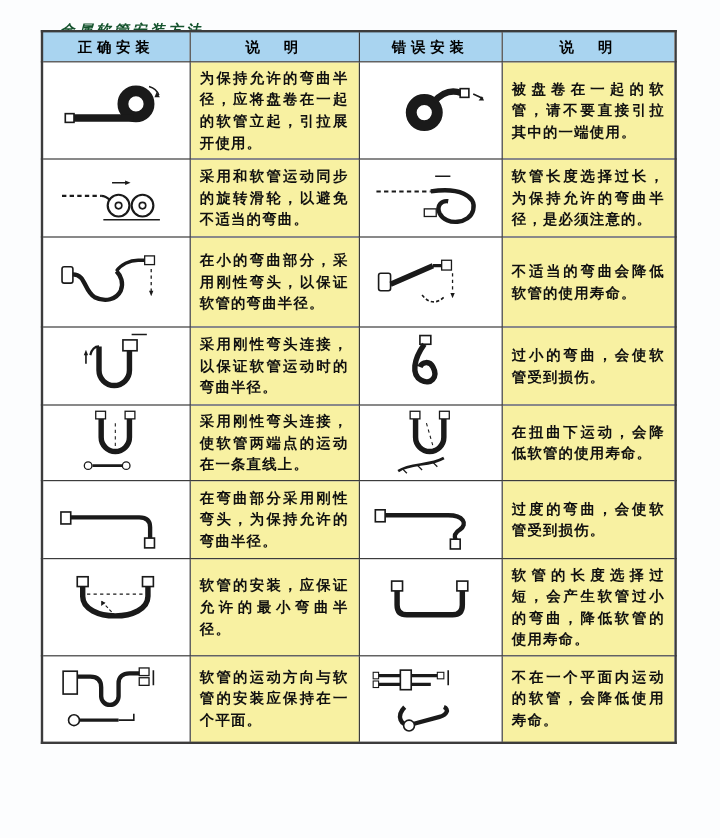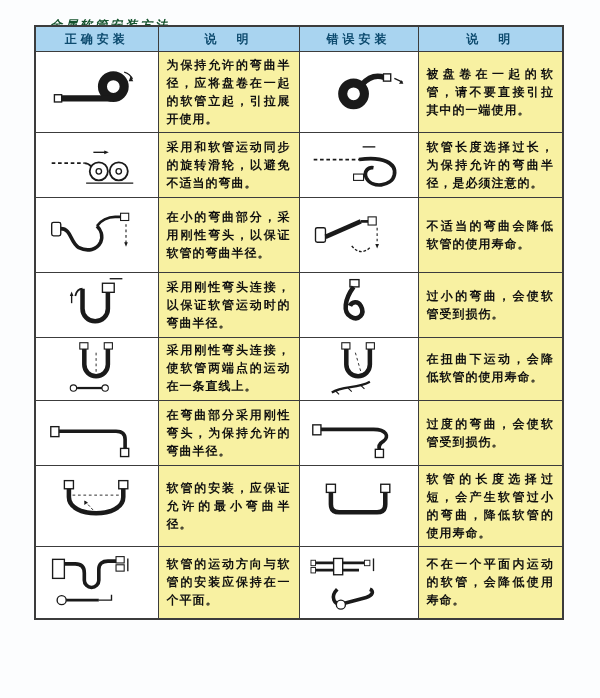--- a/index.html
+++ b/index.html
@@ -29,21 +29,21 @@
     border:2px solid var(--border);
     background:#fff;
   }
   .hose-table th,.hose-table td{
     border:1px solid var(--border);
     overflow:hidden;
   }
   .hose-table th{
     background:var(--header-blue);
     font-size:12px;font-weight:bold;letter-spacing:4px;
-    height:20px;color:#0c4a6e;padding:2px 0;
+    height:20px;color:#000000;padding:2px 0;
   }
   td.ill{
     background:#ffffff;text-align:center;vertical-align:middle;
   }
   td.desc{
     background:var(--note-yellow);
     font-size:12px;font-weight:bold;color:#101010;
     padding:4px 8px;line-height:1.5;letter-spacing:1px;
     text-align:justify;vertical-align:middle;
   }
@@ -139,21 +139,21 @@
     <path d="M28 30 v-10" stroke="#1a1a1a" stroke-width="1.5"></path>
     <path d="M26 22 l2 -5 2 5 z" fill="#1a1a1a"></path>
           </svg></td>
         <td class="desc">采用刚性弯头连接，以保证软管运动时的弯曲半径。</td>
         <td class="ill"><svg class="sketch" viewBox="0 0 112 64" width="106" height="58">
     <rect x="46" y="4" width="10" height="8" fill="#fff" stroke="#1a1a1a" stroke-width="1.5"></rect>
     <path d="M50 12 C 40 26, 38 40, 47 45 C 56 50, 63 42, 58 33 C 55 27, 48 28, 46 33" fill="none" stroke="#1a1a1a" stroke-width="5"></path>
           </svg></td>
         <td class="desc">过小的弯曲，会使软管受到损伤。</td>
       </tr>
-      <tr style="height: 50px; font-family: Liberation Mono, monospace;">
+      <tr style="height: 50px;">
         <td class="ill"><svg class="sketch" viewBox="0 0 112 64" width="106" height="58">
     <rect x="37" y="3" width="9" height="7" fill="#fff" stroke="#1a1a1a" stroke-width="1.2"></rect>
     <rect x="64" y="3" width="9" height="7" fill="#fff" stroke="#1a1a1a" stroke-width="1.2"></rect>
     <path d="M42 10 V27 A13 13 0 0 0 68 27 V10" fill="none" stroke="#1a1a1a" stroke-width="5"></path>
     <path d="M55 14 V42" stroke="#1a1a1a" stroke-width="1" stroke-dasharray="3 3"></path>
     <circle cx="30" cy="53" r="3.5" fill="#fff" stroke="#1a1a1a" stroke-width="1.2"></circle>
     <path d="M34 53 H62" stroke="#1a1a1a" stroke-width="2.5"></path>
     <circle cx="65" cy="53" r="3.5" fill="#fff" stroke="#1a1a1a" stroke-width="1.2"></circle>
           </svg></td>
         <td class="desc">采用刚性弯头连接，使软管两端点的运动在一条直线上。</td>

